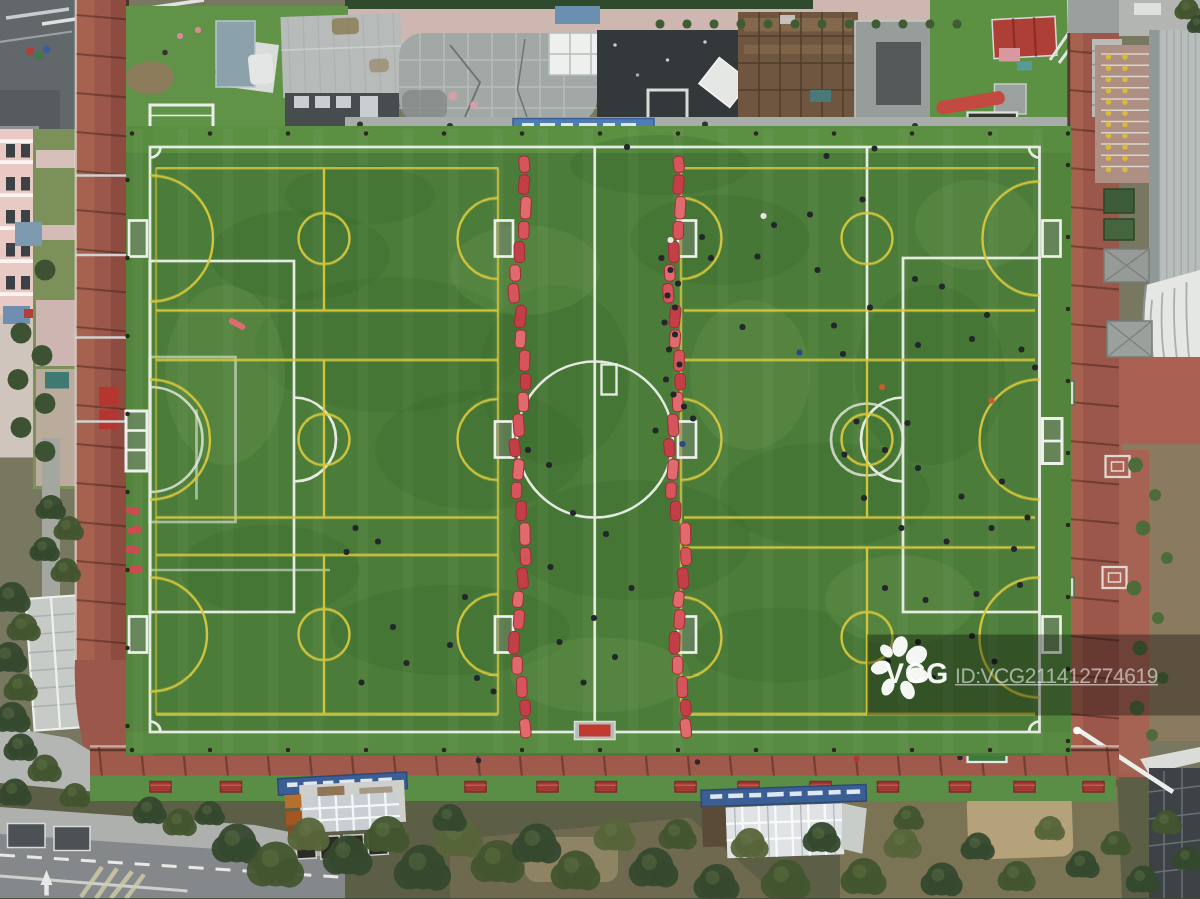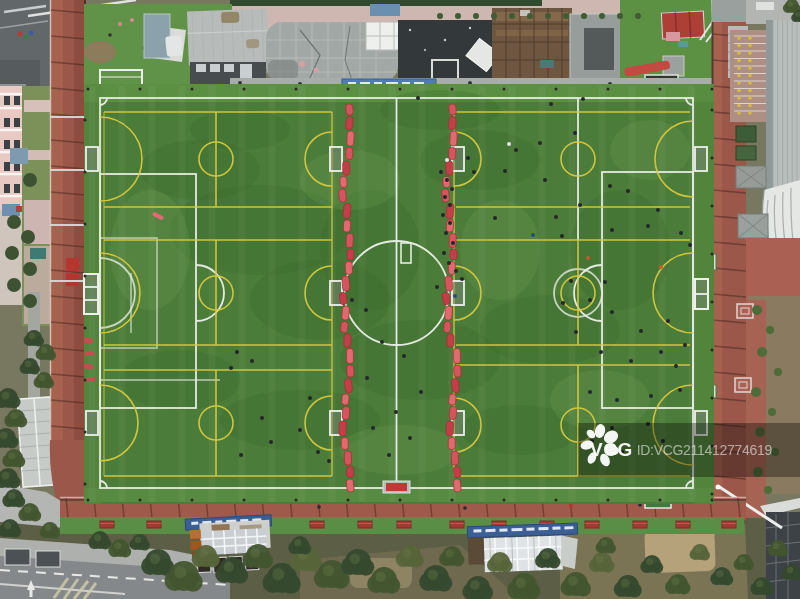--- a/index.html
+++ b/index.html
@@ -4,21 +4,21 @@
 <style>
   html,body{margin:0;padding:0;background:#222;}
   .scene{position:relative;width:800px;height:599px;overflow:hidden;background:#77785f;
          font-family:"Liberation Sans",sans-serif;}
   .scene svg{position:absolute;left:0;top:0;}
   .wm-band{position:absolute;left:578px;top:423px;width:222px;height:54px;
            background:rgba(0,0,0,0.33);display:flex;align-items:center;}
   .wm-logo-text{color:rgba(255,255,255,0.95);font-weight:bold;font-size:19px;
                 letter-spacing:.5px;margin-left:12px;}
   .wm-flower{margin-left:2px;}
-  .wm-id{color:rgba(255,255,255,0.55);font-size:14px;letter-spacing:-.3px;margin-left:4px;white-space:nowrap;}
+  .wm-id{color:rgba(255,255,255,0.55);font-size:14px;letter-spacing:-.3px;margin-left:4px;white-space:nowrap;text-decoration:underline;}
 </style>
 </head>
 <body>
 
 <div class="scene">
 <svg width="800" height="599" viewBox="0 0 800 599">
 
   <g>
     <rect x="0" y="515" width="800" height="84" fill="#5c5f45"></rect>
     <polygon points="300,560 460,545 520,599 300,599" fill="#6f6a4f"></polygon>

